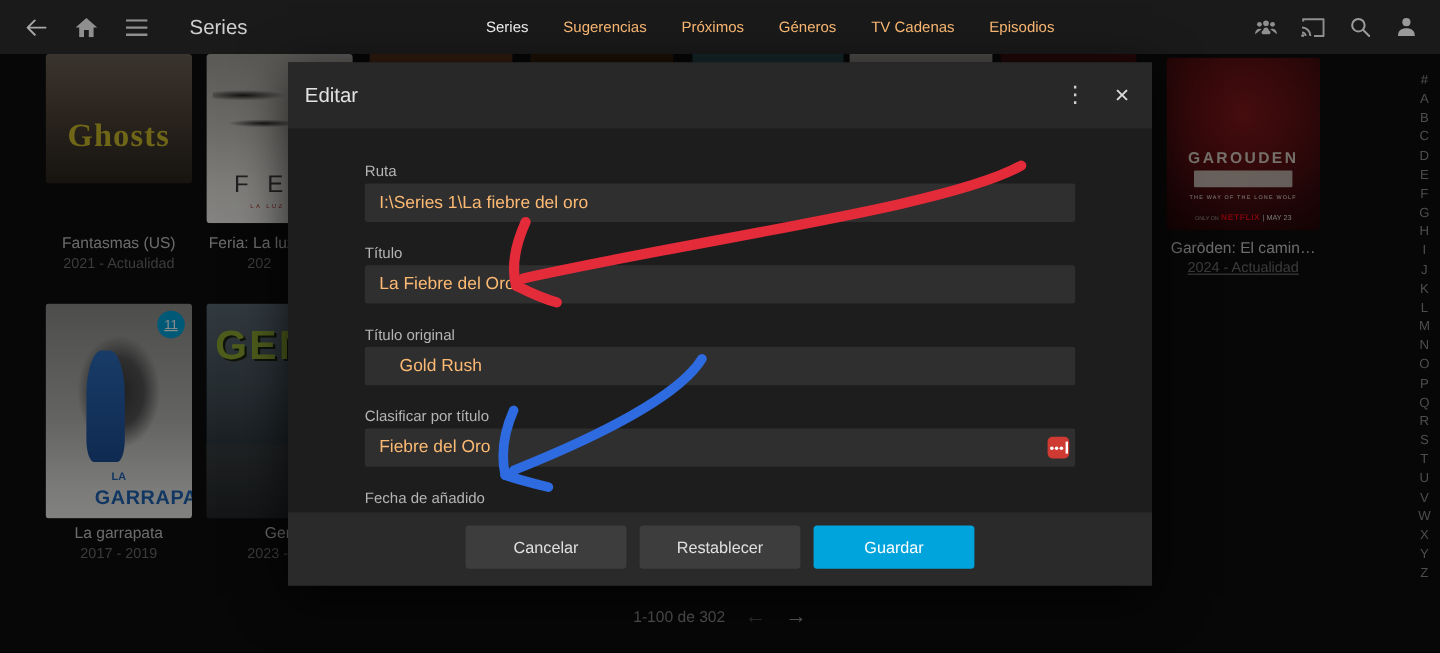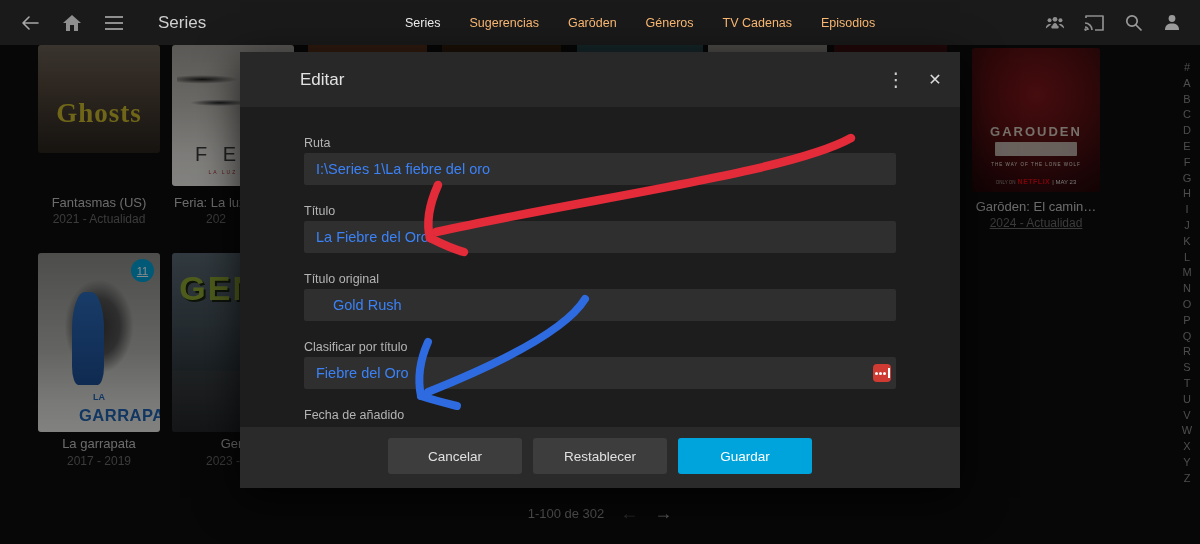--- a/index.html
+++ b/index.html
@@ -55,25 +55,25 @@
   .pg-text{font-size:13px;color:#9a9a9a;}
   .pg-prev{font-size:18px;color:#555;}
   .pg-next{font-size:18px;color:#b0b0b0;}
 
   
   .dim{position:absolute;left:0;top:45px;width:1200px;height:499px;background:rgba(0,0,0,.46);z-index:10;}
 
   
   .dialog{position:absolute;left:240px;top:52px;width:720px;height:436px;background:#1d1d1d;z-index:20;box-shadow:0 10px 40px rgba(0,0,0,.75);}
   .dlg-header{position:absolute;left:0;top:0;width:720px;height:55px;background:#282828;}
-  .dlg-title{position:absolute;left:14px;top:0;height:55px;display:flex;align-items:center;font-size:17px;color:#e2e2e2;margin-left:46px;}
+  .dlg-title{position:absolute;left:14px;top:0;height:55px;display:flex;align-items:center;font-size:17px;color:#e2e2e2;}
   .dlg-kebab{position:absolute;right:52px;top:0;height:55px;width:24px;display:flex;align-items:center;justify-content:center;color:#cfcfcf;font-size:19px;}
   .dlg-close{position:absolute;right:12px;top:0;height:55px;width:26px;display:flex;align-items:center;justify-content:center;color:#dadada;font-size:16px;}
   .fld-label{position:absolute;left:64px;font-size:12.5px;color:#b4b4b4;}
-  .fld-input{position:absolute;left:64px;width:592px;height:32px;background:#2f2f2f;border:none;border-radius:2px;color:#3b82f6;font-size:14.5px;font-family:"Liberation Sans","DejaVu Sans",sans-serif;padding:0 12px;box-sizing:border-box;outline:none;}
+  .fld-input{position:absolute;left:64px;width:592px;height:32px;background:#2f2f2f;border:none;border-radius:2px;color:#fdba74;font-size:14.5px;font-family:"Liberation Sans","DejaVu Sans",sans-serif;padding:0 12px;box-sizing:border-box;outline:none;}
   .fill-ico{position:absolute;left:633px;width:18px;height:18px;border-radius:4px;background:#cf3a32;display:flex;align-items:center;justify-content:center;gap:1px;}
   .fill-ico i{width:3px;height:3px;border-radius:50%;background:#fff;}
   .fill-ico b{width:2px;height:10px;background:#fff;margin-left:1px;}
   .dlg-footer{position:absolute;left:0;top:375px;width:720px;height:61px;background:#2a2a2a;}
   .btn{position:absolute;top:11px;width:134px;height:36px;border:none;border-radius:3px;font-size:13.5px;font-family:"Liberation Sans","DejaVu Sans",sans-serif;cursor:pointer;}
   .btn-neutral{background:#3d3d3d;color:#e0e0e0;}
   .btn-primary{background:var(--accent,#00a4dc);color:#fff;}
 
   
   .arrows{position:absolute;left:0;top:0;width:1200px;height:544px;z-index:40;pointer-events:none;}
@@ -198,21 +198,21 @@
       <span class="nav-ico">
         <svg width="18" height="14" viewBox="0 0 18 14">
             <path d="M0 1 H18 M0 7 H18 M0 13 H18" stroke="#8f8f8f" stroke-width="2"></path>
           </svg>
       </span>
       <span class="nav-title">Series</span>
     </div>
     <div class="nav-tabs">
       <span class="nav-tab active">Series</span>
       <span class="nav-tab">Sugerencias</span>
-      <span class="nav-tab">Garōden</span>
+      <span class="nav-tab">Próximos</span>
       <span class="nav-tab">Géneros</span>
       <span class="nav-tab">TV Cadenas</span>
       <span class="nav-tab">Episodios</span>
     </div>
     <div class="nav-right">
       <span class="nav-ico">
         <svg width="22" height="16" viewBox="0 0 22 16">
           <circle cx="5" cy="5" r="2.2" fill="#8f8f8f"></circle>
             <circle cx="11" cy="4" r="2.6" fill="#8f8f8f"></circle>
             <circle cx="17" cy="5" r="2.2" fill="#8f8f8f"></circle>

